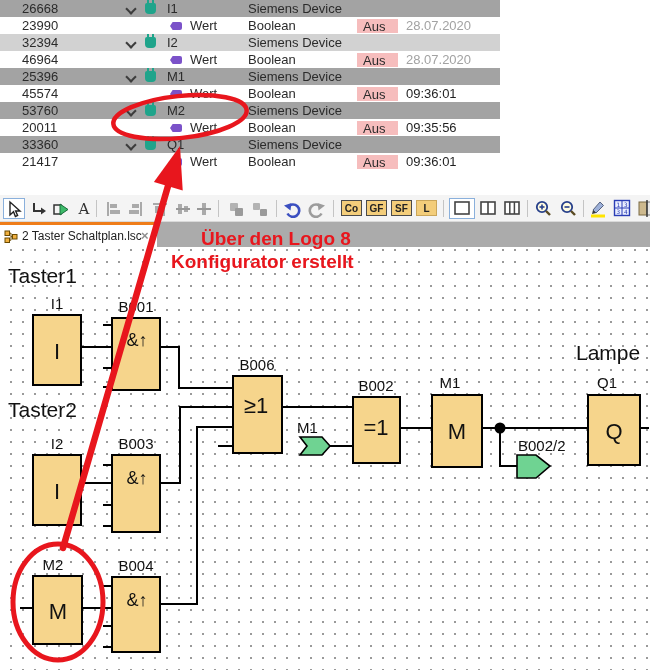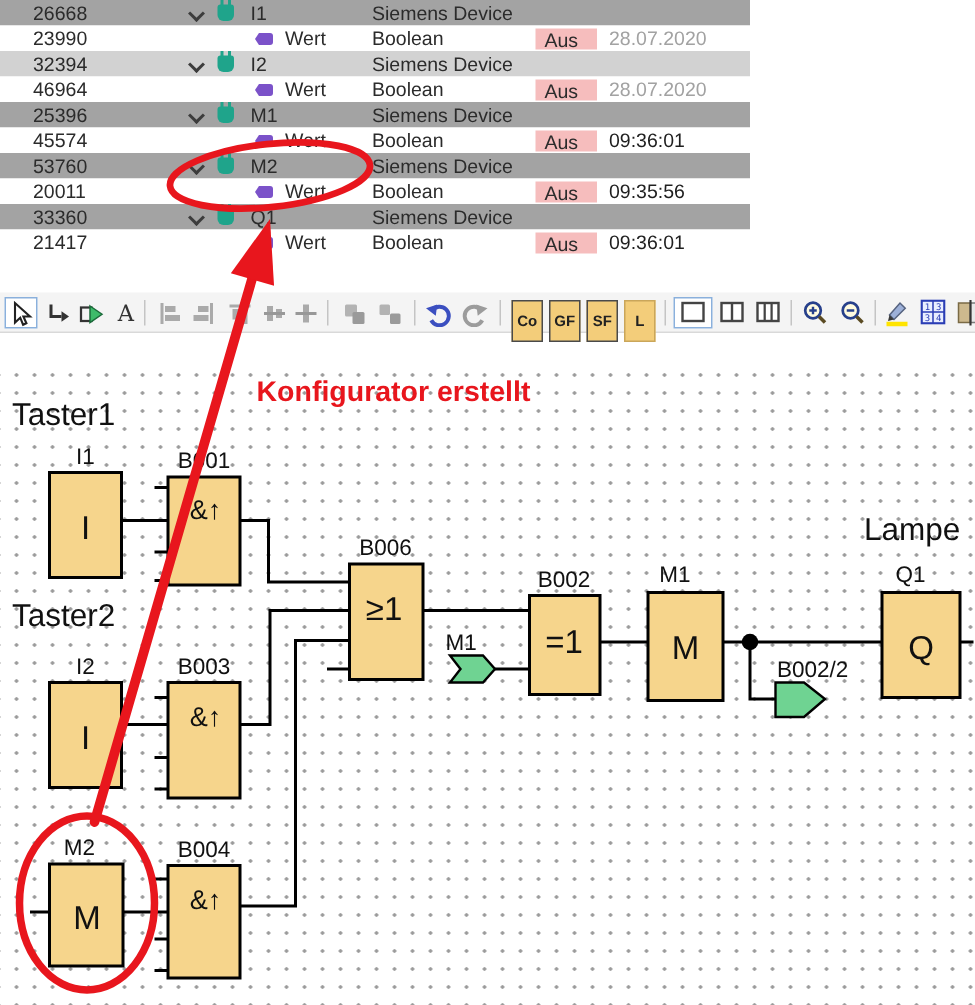--- a/index.html
+++ b/index.html
@@ -35,21 +35,21 @@
   #edbar{position:absolute;left:0;top:171px;width:650px;height:24px;background:#263152;
     border-top:1px solid #3d5f9e;box-sizing:border-box;}
   #edbar .t{position:absolute;left:8px;top:3px;color:#fff;font-size:13.5px;font-weight:bold;}
 
   
   #toolbar{position:absolute;left:0;top:195px;width:650px;height:27px;background:#f4f4f4;
     border-bottom:1px solid #d9d9d9;box-sizing:border-box;}
   .tbi{position:absolute;top:3px;width:22px;height:21px;display:flex;align-items:center;justify-content:center;}
   .tbsep{position:absolute;top:5px;width:1px;height:17px;background:#c4c4c4;}
   .selbox{border:1px solid #8ab0dc;background:#fff;box-sizing:border-box;}
-  .cobtn{position:absolute;top:5px;width:21px;height:28px;background:#f3cd7a;border:1px solid #4a4a4a;
+  .cobtn{position:absolute;top:5px;width:21px;height:16px;background:#f3cd7a;border:1px solid #4a4a4a;
     box-sizing:border-box;font-size:10px;font-weight:bold;color:#222;display:flex;align-items:center;justify-content:center;}
   .cobtn.lite{border-color:#caa65a;}
   .atool{font-family:"DejaVu Serif",serif;font-size:15px;color:#333;}
 
   
   #tabstrip{position:absolute;left:0;top:222px;width:650px;height:25px;background:#ababab;}
   #tab0{position:absolute;left:0;top:0;width:157px;height:25px;background:#fff;border-top:3px solid #ef7d1a;
     box-sizing:border-box;}
   #tab0 .lbl{position:absolute;left:22px;top:4px;font-size:12px;color:#222;white-space:nowrap;}
   #tab0 .cls{position:absolute;left:141px;top:3px;font-size:13px;font-weight:bold;color:#8f8f8f;}
@@ -313,21 +313,34 @@
     <div class="tbi" style="left:636px">
       <svg width="19" height="19">
         <rect x="1" y="3" width="8" height="13" fill="#cdb98e" stroke="#7a6a45" stroke-width="1"></rect>
         <rect x="9" y="3" width="8" height="13" fill="#e8e8e8" stroke="#7a7a7a" stroke-width="1"></rect>
         <line x1="9" y1="1" x2="9" y2="18" stroke="#333" stroke-width="1.4"></line>
         <text x="11.5" y="13" font-size="8" fill="#222" font-weight="bold" font-family="Liberation Sans,sans-serif">I</text>
       </svg>
     </div>
   </div>
 
-
+  <div id="tabstrip">
+    <div id="tab0">
+      <svg width="14" height="14">
+        <rect x="1" y="1" width="4.5" height="4.5" fill="#f0b040" stroke="#6b4a00" stroke-width="1"></rect>
+        <rect x="1" y="8" width="4.5" height="4.5" fill="#f0b040" stroke="#6b4a00" stroke-width="1"></rect>
+        <rect x="8.5" y="4.5" width="4.5" height="4.5" fill="#f0b040" stroke="#6b4a00" stroke-width="1"></rect>
+        <path d="M5.5 3.2 H7 V10.2 H5.5 M7 6.7 H8.5" fill="none" stroke="#6b4a00" stroke-width="1"></path>
+      </svg>
+      <span class="lbl">2 Taster Schaltplan.lsc</span>
+      <span class="cls">×</span>
+    </div>
+  </div>
+
+  <div class="redline" id="red1" style="color:#e8161d">Über den Logo 8</div>
   <div class="redline" id="red2" style="color:#e8161d">Konfigurator erstellt</div>
 
   <div id="canvas">
     <svg id="dsvg" width="650" height="423">
 
       <g class="wire">
         <path d="M81 100 H112"></path>
         <path d="M160 100 H179 V141 H233"></path>
         <path d="M81 236 H112"></path>
         <path d="M160 236 H180 V160 H233"></path>

